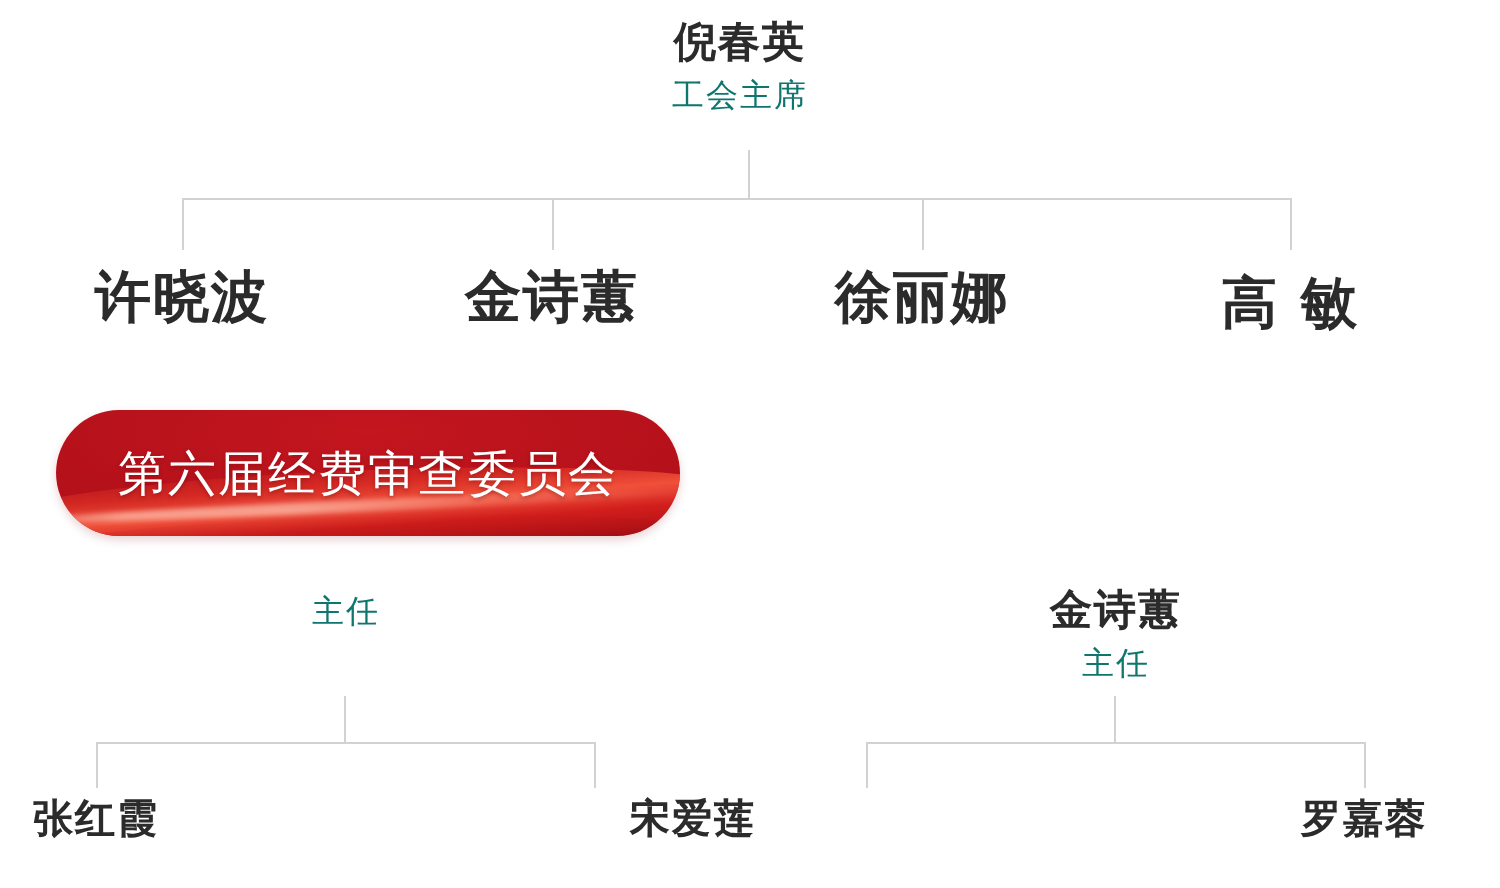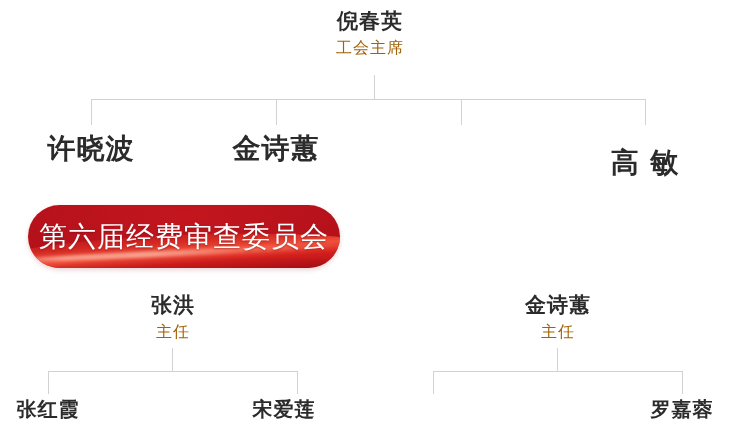--- a/index.html
+++ b/index.html
@@ -32,21 +32,21 @@
     font-size: 21px;
     font-weight: bold;
     color: #2b2b2b;
     letter-spacing: 1px;
     line-height: 1.25;
   }
   .node .tt {
     display: block;
     font-size: 16px;
     font-weight: normal;
-    color: #a16207;
+    color: #0f766e;
     letter-spacing: 1px;
     line-height: 1.5;
     margin-top: 2px;
   }
   .node.lvl2 .nm { font-size: 28px; }
   .node.leaf .nm { font-size: 20px; }
 
   
   .ln {
     position: absolute;
@@ -113,21 +113,21 @@
     border-radius: 50% 50% 0 0 / 70% 70% 0 0;
     transform: rotate(-1.6deg);
   }
   .pill .plabel {
     position: absolute;
     inset: 0;
     display: flex;
     align-items: center;
     justify-content: center;
     color: #ffffff;
-    font-size: 28px;
+    font-size: 24px;
     letter-spacing: 1px;
     white-space: nowrap;
     text-shadow: 0 1px 2px rgba(90, 4, 8, 0.35);
     z-index: 3;
   }
 </style>
 </head>
 <body>
 
 <div id="chart">
@@ -145,46 +145,48 @@
   <div class="ln v" style="left:276px; top:99px; height:26px;"></div>
   <div class="ln v" style="left:461px; top:99px; height:26px;"></div>
   <div class="ln v" style="left:645px; top:99px; height:26px;"></div>
 
   <div class="node lvl2" style="left:21px; top:131px; width:140px;">
     <span class="nm">许晓波</span>
   </div>
   <div class="node lvl2" style="left:206px; top:131px; width:140px;">
     <span class="nm">金诗蕙</span>
   </div>
-  <div class="node lvl2" style="left:575px; top:145px; width:140px;">
+  <div class="node lvl2" style="left:391px; top:131px; width:140px;">
+    <span class="nm">徐丽娜</span>
+  </div>
+  <div class="node lvl2" style="left:575px; top:134px; width:140px;">
     <span class="nm">高 敏</span>
   </div>
 
   <div class="pill" style="left:28px; top:205px; width:312px; height:63px;">
     <div class="swoosh1"></div>
     <div class="swoosh3"></div>
     <div class="swoosh2"></div>
     <div class="plabel">第六届经费审查委员会</div>
   </div>
 
 
   <div class="node" style="left:98px; top:292px; width:150px;">
-    <span class="nm">张洪</span>
     <span class="tt">主任</span>
   </div>
 
   <div class="ln v" style="left:172px; top:348px; height:23px;"></div>
   <div class="ln h" style="left:48px; top:371px; width:249px;"></div>
   <div class="ln v" style="left:48px; top:371px; height:23px;"></div>
   <div class="ln v" style="left:297px; top:371px; height:23px;"></div>
 
   <div class="node leaf" style="left:-22px; top:397px; width:140px;">
     <span class="nm">张红霞</span>
   </div>
-  <div class="node leaf" style="left:214px; top:397px; width:140px;">
+  <div class="node leaf" style="left:238px; top:397px; width:140px;text-align:right;">
     <span class="nm">宋爱莲</span>
   </div>
 
   <div class="node" style="left:483px; top:292px; width:150px;">
     <span class="nm">金诗蕙</span>
     <span class="tt">主任</span>
   </div>
 
   <div class="ln v" style="left:557px; top:348px; height:23px;"></div>
   <div class="ln h" style="left:433px; top:371px; width:249px;"></div>

